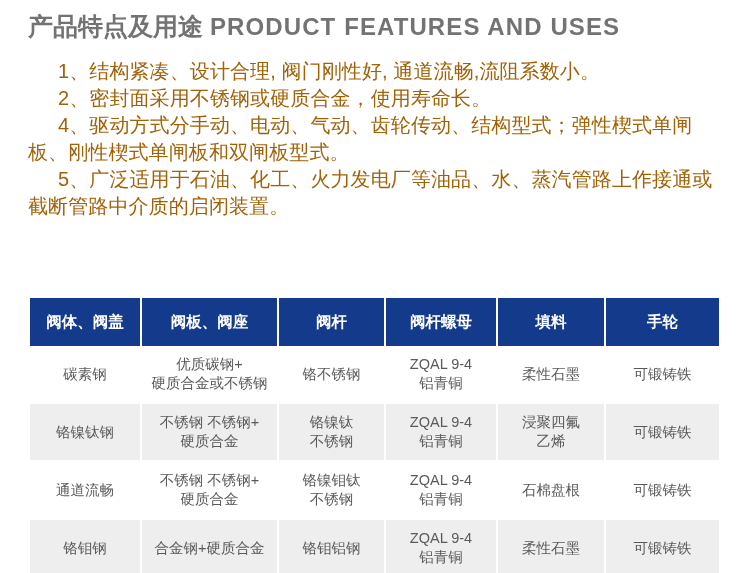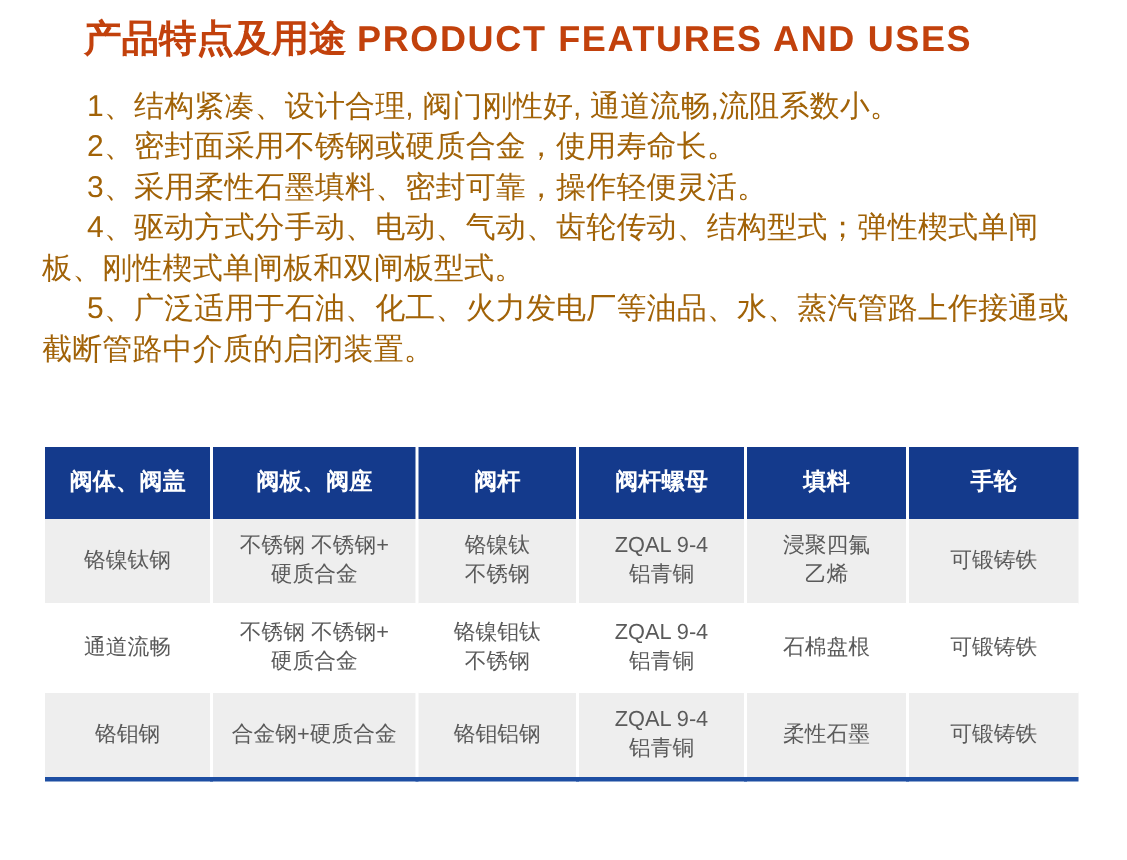--- a/index.html
+++ b/index.html
@@ -17,26 +17,25 @@
   }
   .page {
     width: 751px;
     height: 573px;
     position: relative;
     box-sizing: border-box;
   }
 
   
   .section-heading {
-    color: #c2410c;
+    color: #737373;
     font-weight: bold;
     letter-spacing: 0.3px;
     line-height: 1;
     white-space: nowrap;
-    margin-left: 28px;
   }
   #features-heading {
     position: absolute;
     left: 28px;
     top: 14px;
     font-size: 25px;
   }
   #parts-heading {
     position: absolute;
     left: 28px;
@@ -138,21 +137,20 @@
 
 <div class="page">
 
   <div class="section-heading" id="features-heading">
     <span class="heading-cn">产品特点及用途</span><span class="heading-en">PRODUCT FEATURES AND USES</span>
   </div>
 
   <div id="features-list">
     <p class="feature-item">1、结构紧凑、设计合理, 阀门刚性好, 通道流畅,流阻系数小。</p>
     <p class="feature-item">2、密封面采用不锈钢或硬质合金，使用寿命长。</p>
-    <p class="feature-item">3、采用柔性石墨填料、密封可靠，操作轻便灵活。</p>
     <p class="feature-item">4、驱动方式分手动、电动、气动、齿轮传动、结构型式；弹性楔式单闸板、刚性楔式单闸板和双闸板型式。</p>
     <p class="feature-item">5、广泛适用于石油、化工、火力发电厂等油品、水、蒸汽管路上作接通或截断管路中介质的启闭装置。</p>
   </div>
 
 
   <table id="materials-table">
     <colgroup>
       <col class="c0">
         <col class="c1">
         <col class="c2">
@@ -164,20 +162,42 @@
       <tr>
         <th>阀体、阀盖</th>
         <th>阀板、阀座</th>
         <th>阀杆</th>
         <th>阀杆螺母</th>
         <th>填料</th>
         <th>手轮</th>
       </tr>
     </thead>
     <tbody>
+      <tr class="row-alt">
+        <td>
+            <span class="cell-wrap">碳素钢</span>
+          </td>
+        <td>
+            <span class="cell-wrap">优质碳钢+
+硬质合金或不锈钢</span>
+          </td>
+        <td>
+            <span class="cell-wrap">铬不锈钢</span>
+          </td>
+        <td>
+            <span class="cell-wrap">ZQAL 9-4
+铝青铜</span>
+          </td>
+        <td>
+            <span class="cell-wrap">柔性石墨</span>
+          </td>
+        <td>
+            <span class="cell-wrap">可锻铸铁</span>
+          </td>
+      </tr>
       <tr class="row-plain">
         <td>
             <span class="cell-wrap">铬镍钛钢</span>
           </td>
         <td>
             <span class="cell-wrap">不锈钢 不锈钢+
 硬质合金</span>
           </td>
         <td>
             <span class="cell-wrap">铬镍钛

